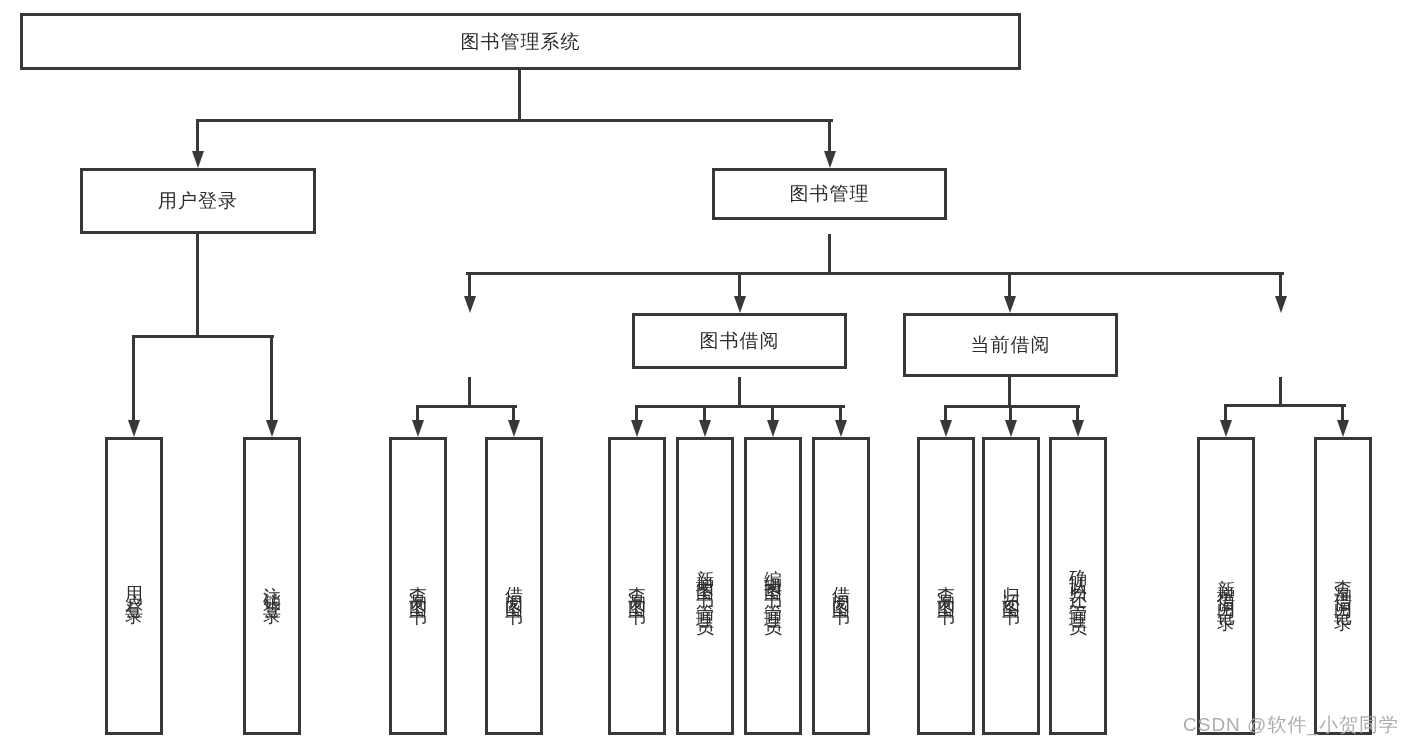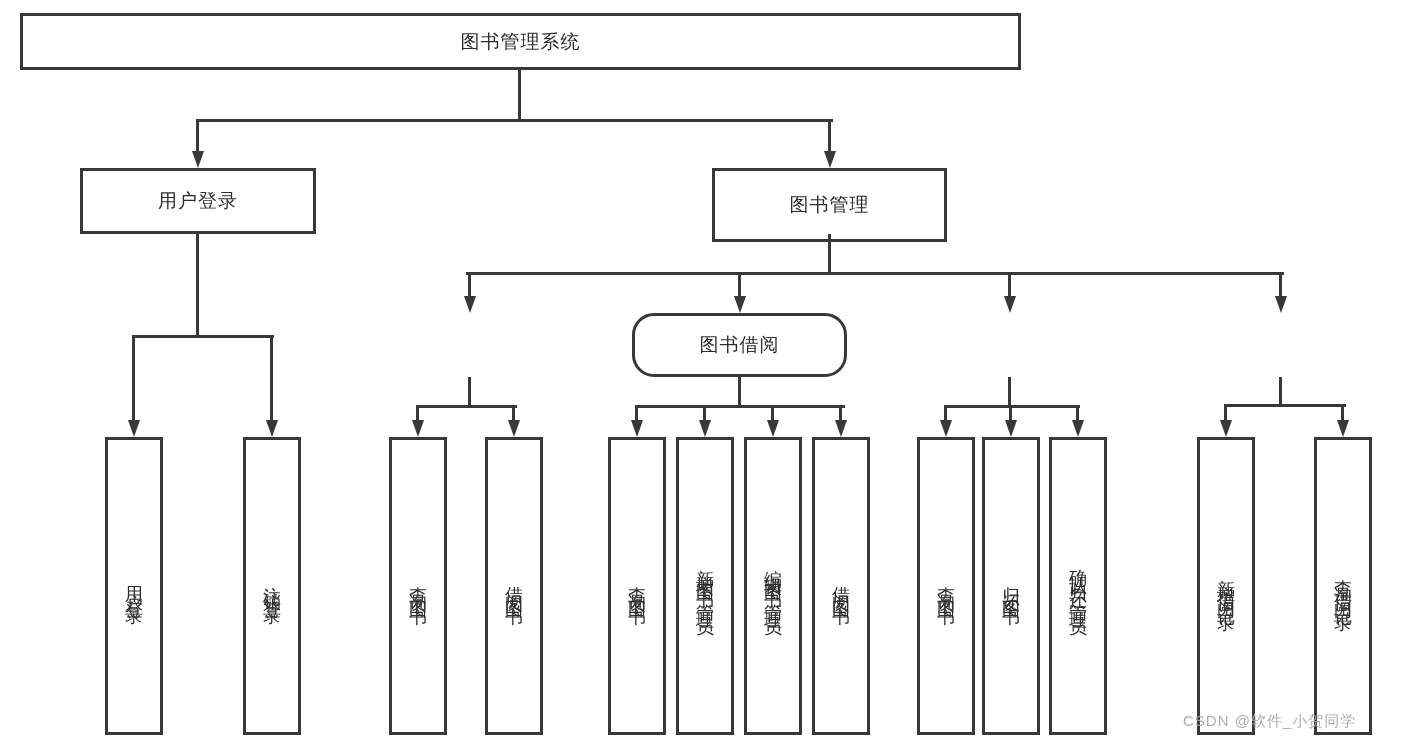--- a/index.html
+++ b/index.html
@@ -29,21 +29,21 @@
   .vl{position:absolute;width:3px;background:var(--line);}
   .hl{position:absolute;height:3px;background:var(--line);}
   .arr{
     position:absolute;width:0;height:0;
     border-left:6px solid transparent;
     border-right:6px solid transparent;
     border-top:17px solid var(--line);
   }
   .wm{
     position:absolute;left:1183px;top:712px;
-    color:var(--wm);font-size:15px;white-space:nowrap;
+    color:var(--wm);font-size:19px;white-space:nowrap;
     letter-spacing:1px;opacity:.95;
   }
 </style>
 </head>
 <body style="background: rgb(255, 255, 255);">
 
 <div class="canvas">
 
   <div class="box" style="left:20px;top:13px;width:1001px;height:57px;">
     <span>图书管理系统</span>
@@ -52,21 +52,21 @@
   <div class="vl" style="left:518px;top:70px;height:52px;"></div>
   <div class="hl" style="left:196px;top:119px;width:637px;"></div>
   <div class="vl" style="left:196px;top:119px;height:34px;"></div>
   <div class="arr" style="left:192px;top:151px;"></div>
   <div class="vl" style="left:828px;top:119px;height:34px;"></div>
   <div class="arr" style="left:824px;top:151px;"></div>
 
   <div class="box" style="left:80px;top:168px;width:236px;height:66px;">
     <span>用户登录</span>
   </div>
-  <div class="box" style="left:712px;top:168px;width:235px;height:74px;">
+  <div class="box" style="left:712px;top:168px;width:235px;height:52px;">
     <span>图书管理</span>
   </div>
 
   <div class="vl" style="left:196px;top:234px;height:104px;"></div>
   <div class="hl" style="left:132px;top:335px;width:142px;"></div>
   <div class="vl" style="left:132px;top:335px;height:88px;"></div>
   <div class="arr" style="left:128px;top:420px;"></div>
   <div class="vl" style="left:270px;top:335px;height:88px;"></div>
   <div class="arr" style="left:266px;top:420px;"></div>
 
@@ -74,22 +74,25 @@
   <div class="hl" style="left:466px;top:272px;width:818px;"></div>
   <div class="vl" style="left:468px;top:272px;height:27px;"></div>
   <div class="arr" style="left:464px;top:296px;"></div>
   <div class="vl" style="left:738px;top:272px;height:27px;"></div>
   <div class="arr" style="left:734px;top:296px;"></div>
   <div class="vl" style="left:1008px;top:272px;height:27px;"></div>
   <div class="arr" style="left:1004px;top:296px;"></div>
   <div class="vl" style="left:1279px;top:272px;height:27px;"></div>
   <div class="arr" style="left:1275px;top:296px;"></div>
 
-  <div class="box" style="left:632px;top:313px;width:215px;height:64px;border-radius:22px;">
+  <div class="box" style="left:632px;top:313px;width:215px;height:56px;">
     <span>图书借阅</span>
+  </div>
+  <div class="box" style="left:903px;top:313px;width:215px;height:64px;">
+    <span>当前借阅</span>
   </div>
 
   <div class="vl" style="left:468px;top:377px;height:31px;"></div>
   <div class="vl" style="left:738px;top:377px;height:31px;"></div>
   <div class="vl" style="left:1008px;top:377px;height:31px;"></div>
   <div class="vl" style="left:1279px;top:377px;height:30px;"></div>
 
   <div class="hl" style="left:416px;top:405px;width:101px;"></div>
   <div class="hl" style="left:635px;top:405px;width:210px;"></div>
   <div class="hl" style="left:944px;top:405px;width:136px;"></div>

